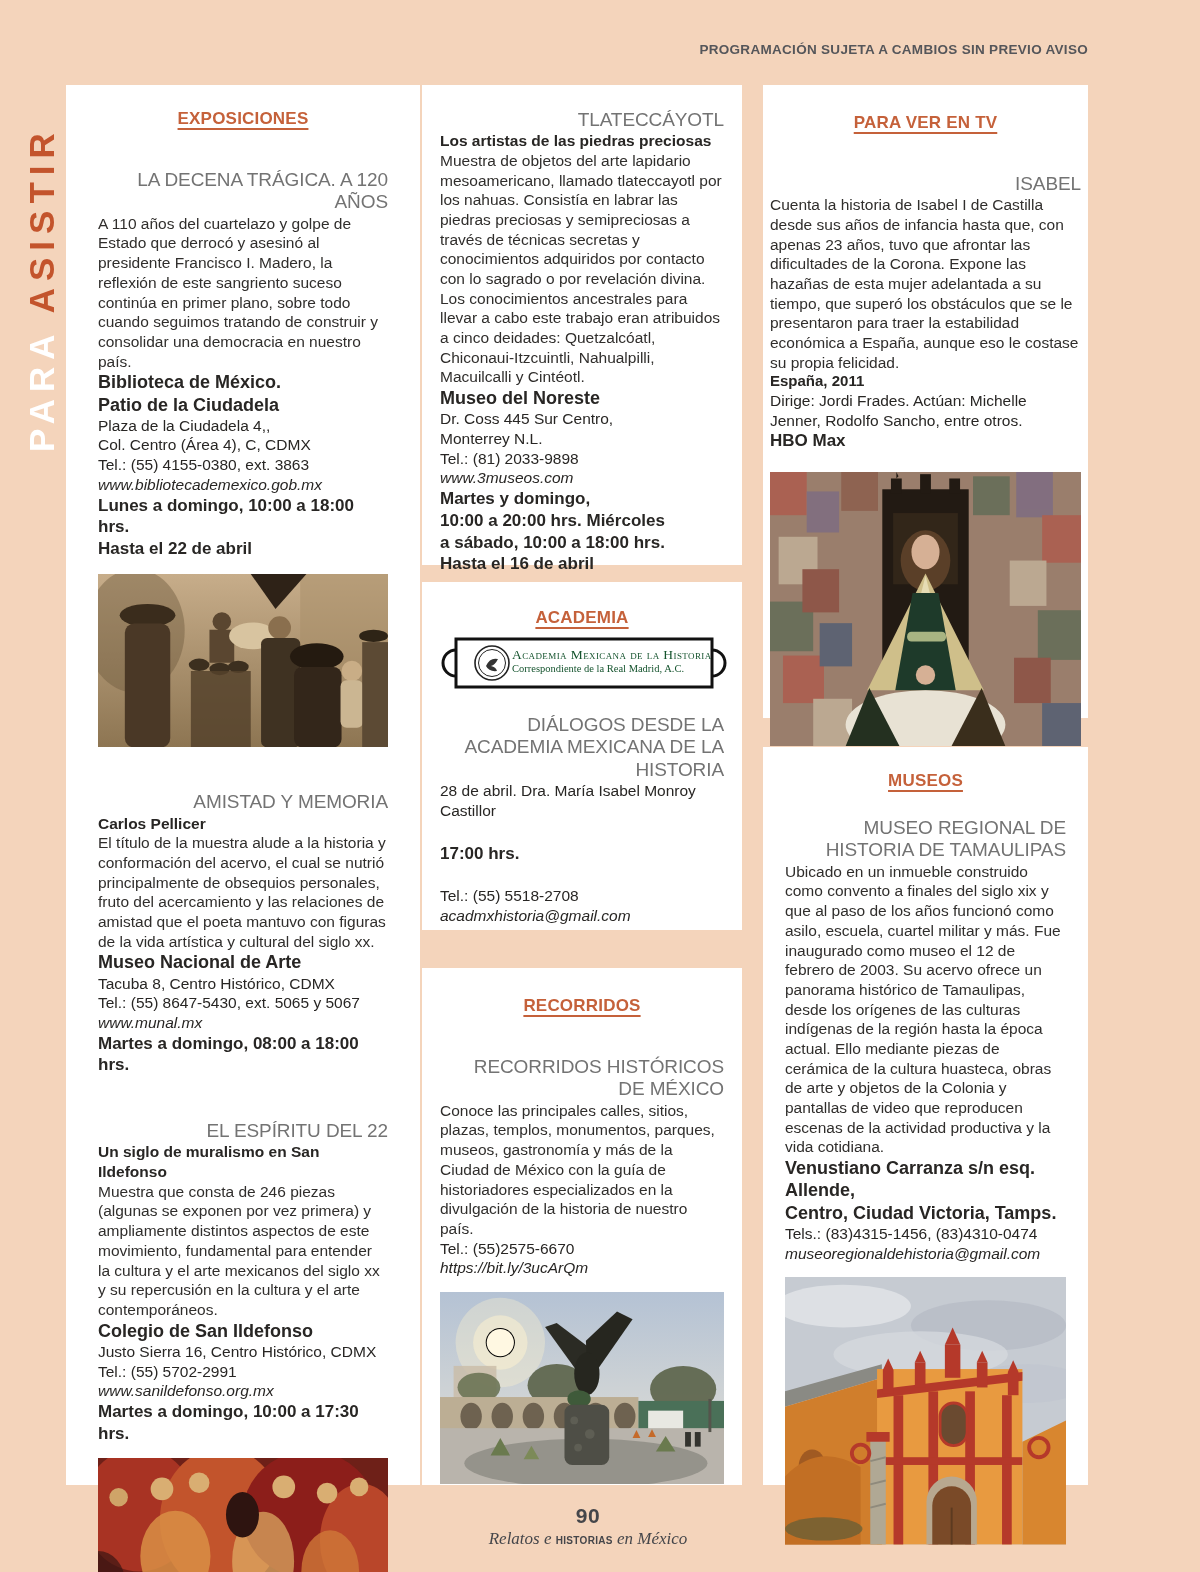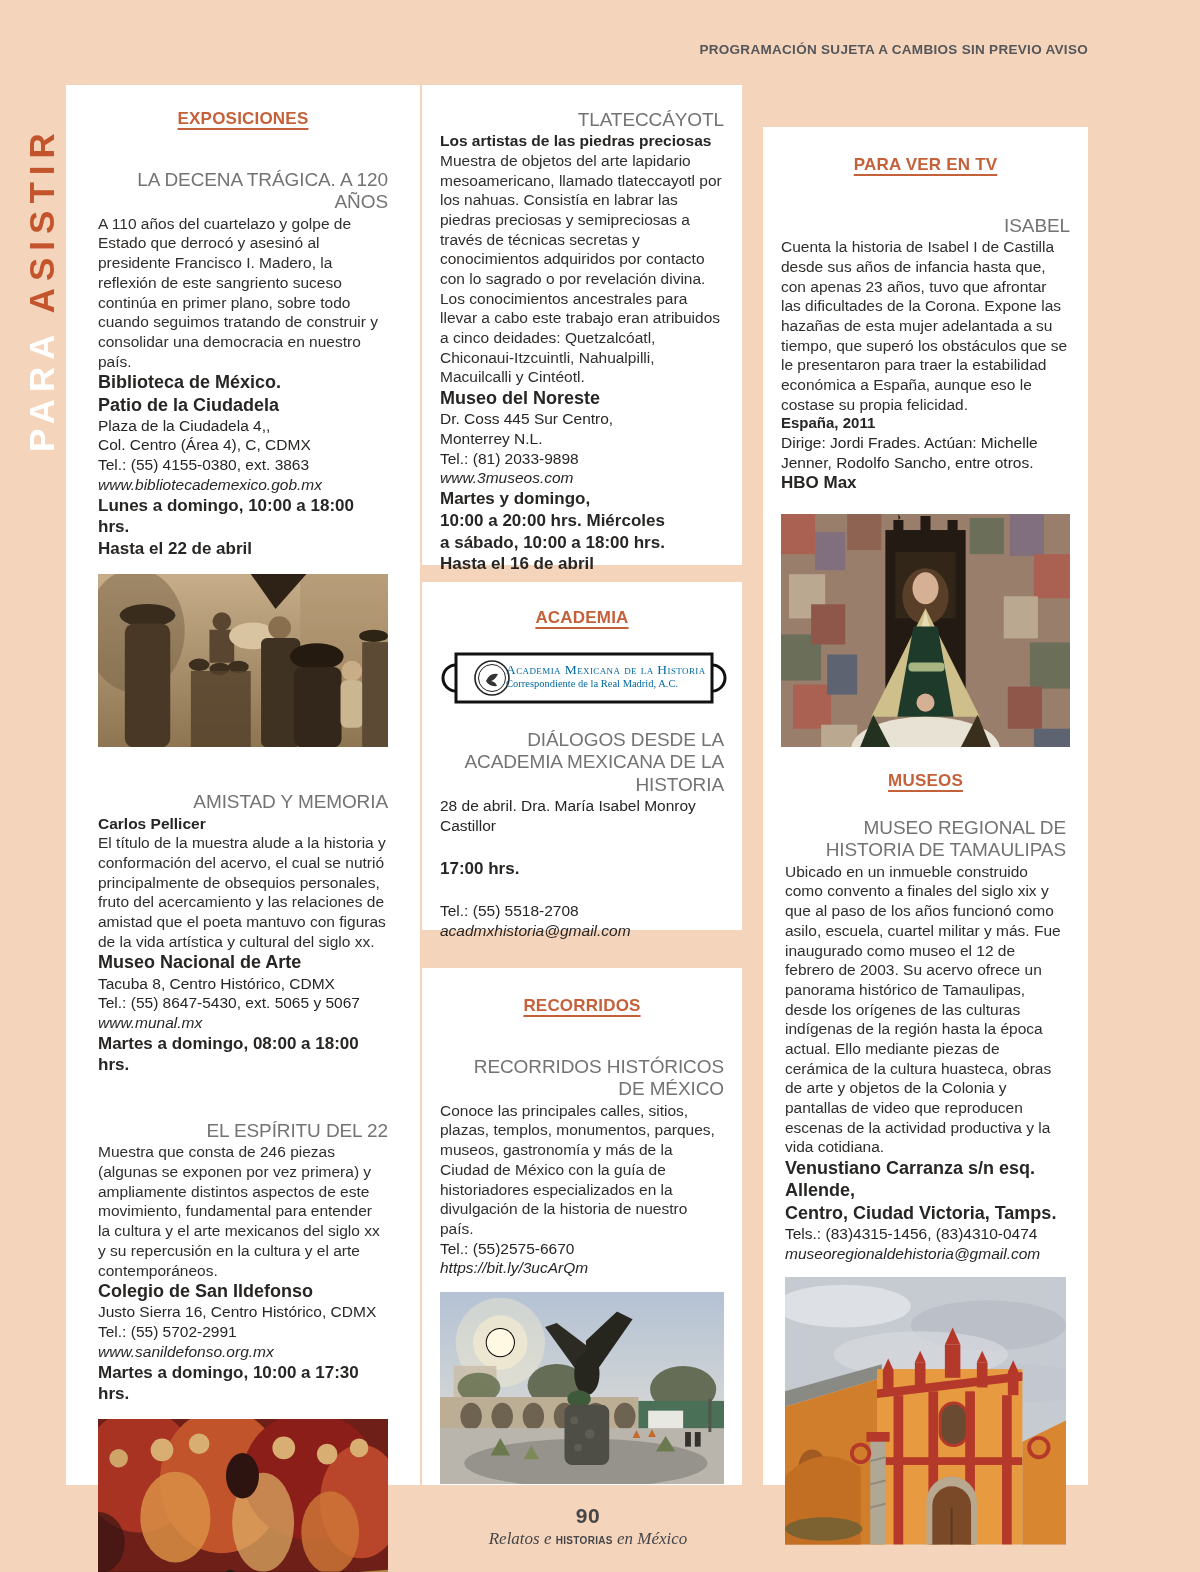--- a/index.html
+++ b/index.html
@@ -27,21 +27,21 @@
   }
   .vertical-title .w1 { color:#ffffff; }
   .vertical-title .w2 { color:#c3542c; }
 
   
   .card { position:absolute; background:#ffffff; }
   .card-left   { left:66px;  top:85px;  width:354px; height:1400px; padding:20px 32px; }
   .card-mid-1  { left:422px; top:85px;  width:320px; height:480px;  padding:24px 18px; }
   .card-mid-2  { left:422px; top:582px; width:320px; height:348px;  padding:22px 18px; }
   .card-mid-3  { left:422px; top:968px; width:320px; height:517px;  padding:24px 18px; }
-  .card-right-1{ left:763px; top:85px;  width:325px; height:633px;  padding:24px 18px;margin-top:42px; }
+  .card-right-1{ left:763px; top:85px;  width:325px; height:633px;  padding:24px 7px; }
   .card-right-2{ left:763px; top:747px; width:325px; height:738px;  padding:20px 22px; }
 
   .section-heading {
     font-size:17px; font-weight:bold; color:#c5613a;
     text-decoration:underline; text-decoration-thickness:2px; text-underline-offset:4px;
     letter-spacing:.2px; margin:4px 0 40px 0;text-align:center;
   }
   .listing { margin-bottom:44px; }
   .listing:last-child { margin-bottom:0; }
   .title  { font-size:19px; font-weight:normal; line-height:1.18; letter-spacing:-.1px; color:#737373;text-align:right; }
@@ -53,22 +53,22 @@
   .sched  { font-size:17px;  font-weight:bold; line-height:1.28; }
   .ml     { white-space:pre-line; }
 
   .photo { margin-top:14px; }
   .photo svg { display:block; width:100%; height:auto; }
 
   
   .plaque { position:relative; width:288px; height:54px; margin:8px 0 24px 0; }
   .plaque svg { position:absolute; inset:0; }
   .plaque-text {
-    position:absolute; left:66px; top:11px; width:205px;
-    font-family:"Liberation Serif", serif; color:#0369a1;
+    position:absolute; left:72px; top:11px; width:205px;
+    font-family:"Liberation Serif", serif; color:#14532d;
   }
   .plaque-line1 { font-variant:small-caps; font-size:13.5px; letter-spacing:.4px; line-height:1.15; }
   .plaque-line2 { font-size:10.5px; line-height:1.2; } .gap-m { height:22px; }
 
   
   .footer { position:absolute; left:0; top:1504px; width:1176px; text-align:center; color:#45464a; }
   .footer .pnum { font-size:21px; font-weight:bold; letter-spacing:.5px; }
   .footer .mag  { font-family:"Liberation Serif", serif; font-style:italic; font-size:17px; margin-top:1px; }
   .footer .mag b { font-family:"Liberation Sans", sans-serif; font-style:normal; font-size:10px; letter-spacing:.3px; }
 </style>
@@ -138,20 +138,21 @@
       <p class="body">El título de la muestra alude a la historia y conformación del acervo, el cual se nutrió principalmente de obsequios personales, fruto del acercamiento y las relaciones de amistad que el poeta mantuvo con figuras de la vida artística y cultural del siglo xx.</p>
       <p class="venue ml">Museo Nacional de Arte</p>
       <p class="plain ml">Tacuba 8, Centro Histórico, CDMX</p>
       <p class="plain">Tel.: (55) 8647-5430, ext. 5065 y 5067</p>
       <p class="web">www.munal.mx</p>
       <p class="sched ml">Martes a domingo, 08:00 a 18:00 hrs.</p>
     </article>
 
     <article class="listing">
       <h3 class="title">EL ESPÍRITU DEL 22</h3>
+      <p class="sub">Un siglo de muralismo en San Ildefonso</p>
       <p class="body">Muestra que consta de 246 piezas (algunas se exponen por vez primera) y ampliamente distintos aspectos de este movimiento, fundamental para entender la cultura y el arte mexicanos del siglo xx y su repercusión en la cultura y el arte contemporáneos.</p>
       <p class="venue ml">Colegio de San Ildefonso</p>
       <p class="plain ml">Justo Sierra 16, Centro Histórico, CDMX</p>
       <p class="plain">Tel.: (55) 5702-2991</p>
       <p class="web">www.sanildefonso.org.mx</p>
       <p class="sched ml">Martes a domingo, 10:00 a 17:30 hrs.</p>
       <div class="photo">
         <svg viewBox="0 0 281 222">
           <rect width="281" height="222" fill="#6e2018"></rect>
           <ellipse cx="40" cy="50" rx="55" ry="60" fill="#a83323"></ellipse>
@@ -194,21 +195,21 @@
       <p class="plain">Tel.: (81) 2033-9898</p>
       <p class="web">www.3museos.com</p>
       <p class="sched ml">Martes y domingo,
 10:00 a 20:00 hrs. Miércoles
 a sábado, 10:00 a 18:00 hrs.
 Hasta el 16 de abril</p>
     </article>
   </section>
 
   <section class="card card-mid-2">
-    <h2 class="section-heading" style="margin-bottom:23px">ACADEMIA</h2>
+    <h2 class="section-heading" style="margin-bottom:8px">ACADEMIA</h2>
     <div class="plaque">
       <svg viewBox="0 0 288 54">
         <rect x="3" y="14" width="282" height="26" rx="13" fill="#ffffff" stroke="#111" stroke-width="3"></rect>
         <rect x="16" y="3" width="256" height="48" fill="#ffffff" stroke="#111" stroke-width="3"></rect>
         <circle cx="52" cy="27" r="17" fill="none" stroke="#222" stroke-width="1.6"></circle>
         <circle cx="52" cy="27" r="13.5" fill="none" stroke="#222" stroke-width="1"></circle>
         <path d="M46 30 q4 -9 12 -7 q-3 6 -7 7 q5 1 6 5 q-8 1 -11 -5 z" fill="#333"></path>
       </svg>
       <div class="plaque-text">
         <div class="plaque-line1">Academia Mexicana de la Historia</div>

